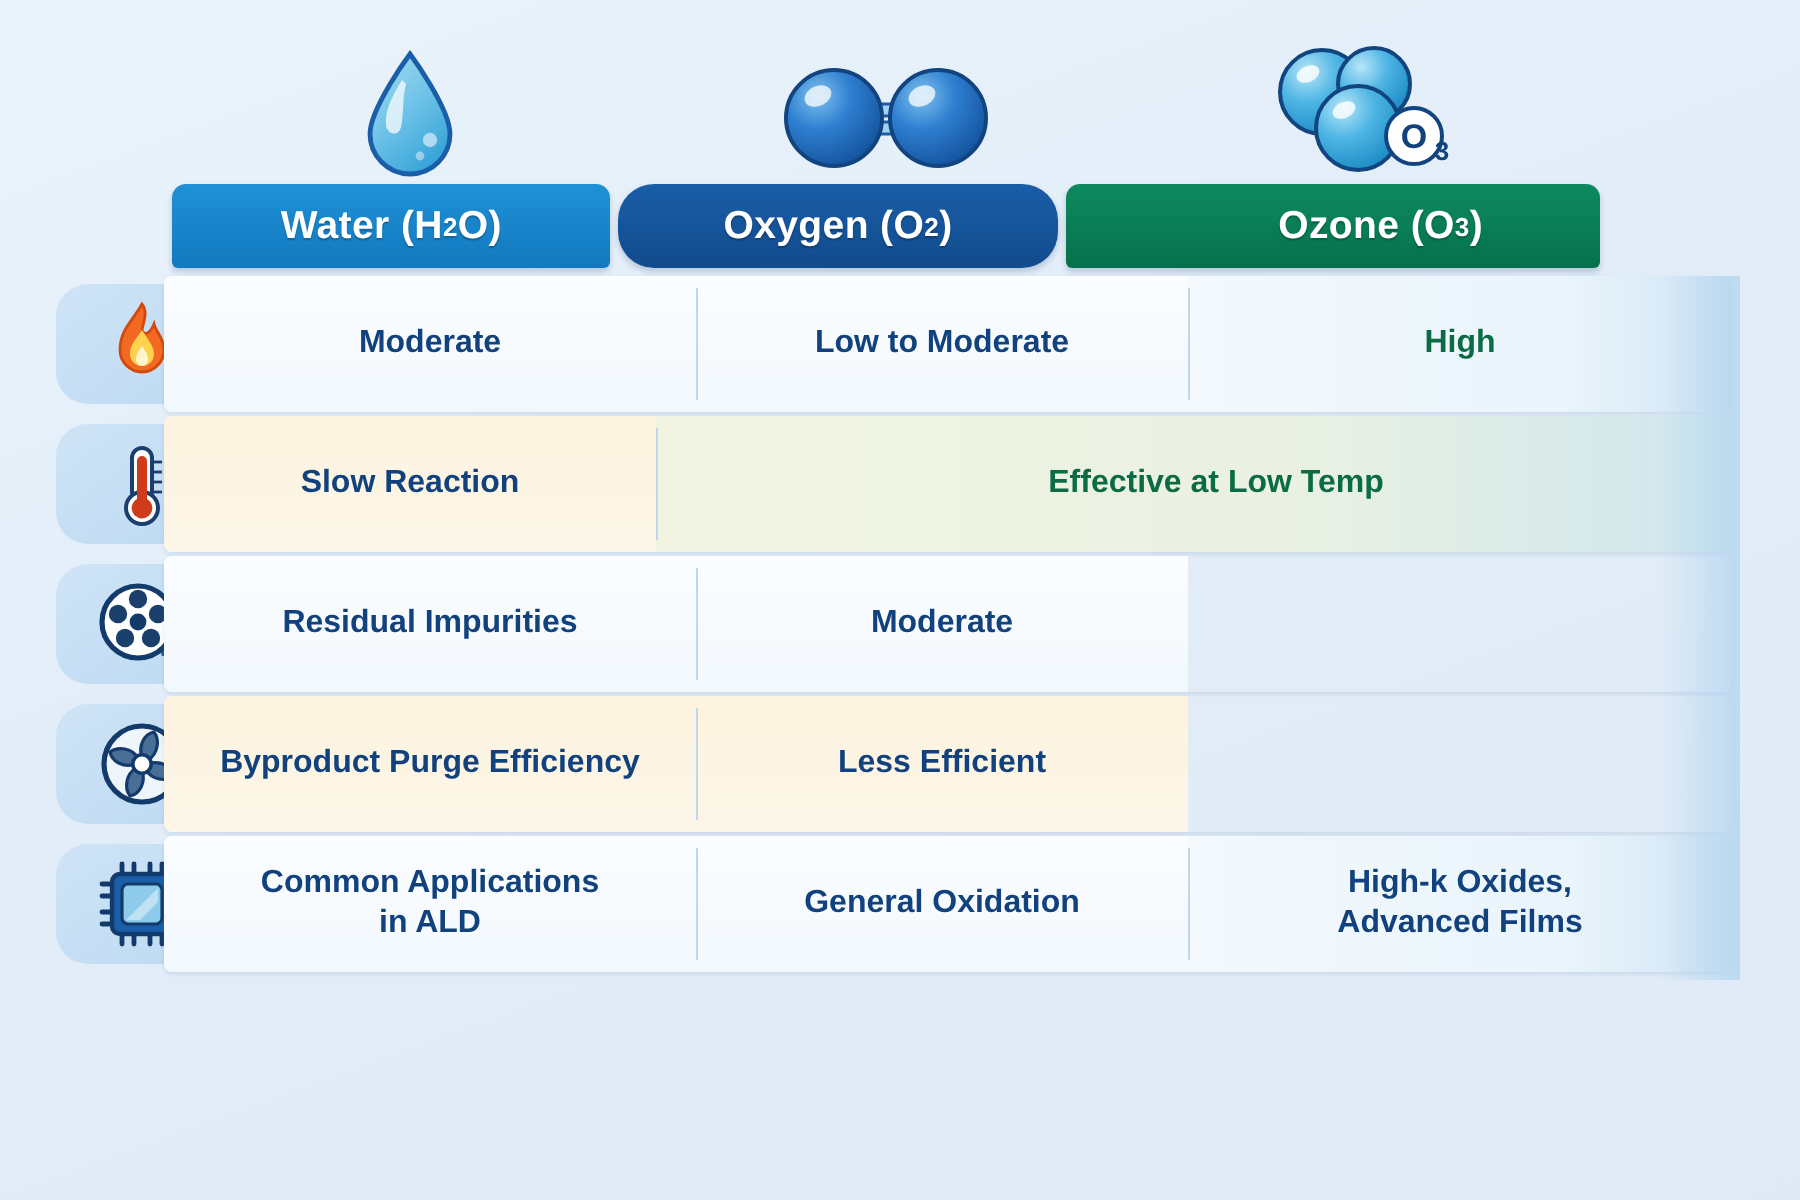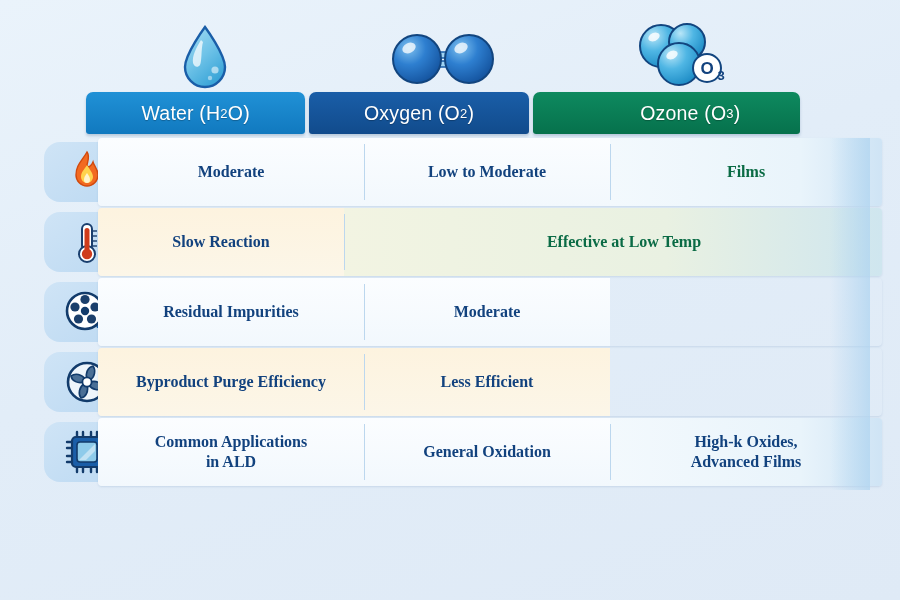--- a/index.html
+++ b/index.html
@@ -47,39 +47,38 @@
     gap: 4px;
   }
   .header-cell {
     flex: 1 1 0;
     border-radius: 7px 7px 3px 3px;
     display: flex;
     align-items: center;
     justify-content: center;
     color: #ffffff;
     font-size: 19.5px;
-    font-weight: normal;
+    font-weight: bold;
     letter-spacing: .2px;
     text-shadow: 0 1px 1px rgba(0,0,0,.25);
     box-shadow: 0 2px 3px rgba(20,60,110,.22);
   }
   .header-cell sub { font-size: 13px; vertical-align: -3px; }
 
   .hc-water  { background: linear-gradient(180deg,#2091d6 0%, #1179bf 100%); }
-  .hc-oxygen { background: linear-gradient(180deg,#1a5ea8 0%, #114b8c 100%); }
+  .hc-oxygen { background: linear-gradient(180deg,#1a5ea8 0%, #114b8c 100%); border-radius: 18px; }
   .hc-ozone  { background: linear-gradient(180deg,#0e8a5f 0%, #06714c 100%); padding-left: 48px; }
 
   
   .table-body {
     position: absolute;
     top: 138px;
-    left: 44px;
+    left: 28px;
     width: 838px;
     height: 352px;
-    font-family: Liberation Serif, serif;
   }
 
   .data-row {
     position: relative;
     height: 68px;
     margin-bottom: 2px;
   }
 
   
   .icon-badge {
@@ -244,21 +243,21 @@
             <svg width="46" height="46" viewBox="0 0 46 46">
               <path d="M23 3 C18 12 12 16 12 26 a11 11 0 0 0 22 0 c0-6-4-9-5-13 -2 5-5 6-6 3 1-5 3-9 0-13z" fill="#f26a21" stroke="#d1490d" stroke-width="1.4"></path>
              <path d="M23 16 c-3 5-6 7-6 12 a6 6 0 0 0 12 0 c0-4-3-7-6-12z" fill="#ffd24d"></path>
              <path d="M23 24 c-2 3-3 4-3 7 a3 3 0 0 0 6 0 c0-3-1-4-3-7z" fill="#fff4cc"></path>
             </svg>
           </span>
         </div>
         <div class="cells">
           <div class="cell cell-water text-blue">Moderate</div>
           <div class="cell cell-oxygen text-blue">Low to Moderate</div>
-          <div class="cell cell-ozone text-green">Films</div>
+          <div class="cell cell-ozone text-green">High</div>
         </div>
       </div>
       <div class="data-row tint-warm">
         <div class="icon-badge">
           <span>
             <svg width="46" height="46" viewBox="0 0 46 46">
               <rect x="18" y="5" width="10" height="27" rx="5" fill="#ffffff" stroke="#1a3f6e" stroke-width="2"></rect>
              <circle cx="23" cy="35" r="8" fill="#ffffff" stroke="#1a3f6e" stroke-width="2"></circle>
              <rect x="20.5" y="9" width="5" height="24" rx="2.5" fill="#cf3c1c"></rect>
              <circle cx="23" cy="35" r="5.2" fill="#cf3c1c"></circle>

